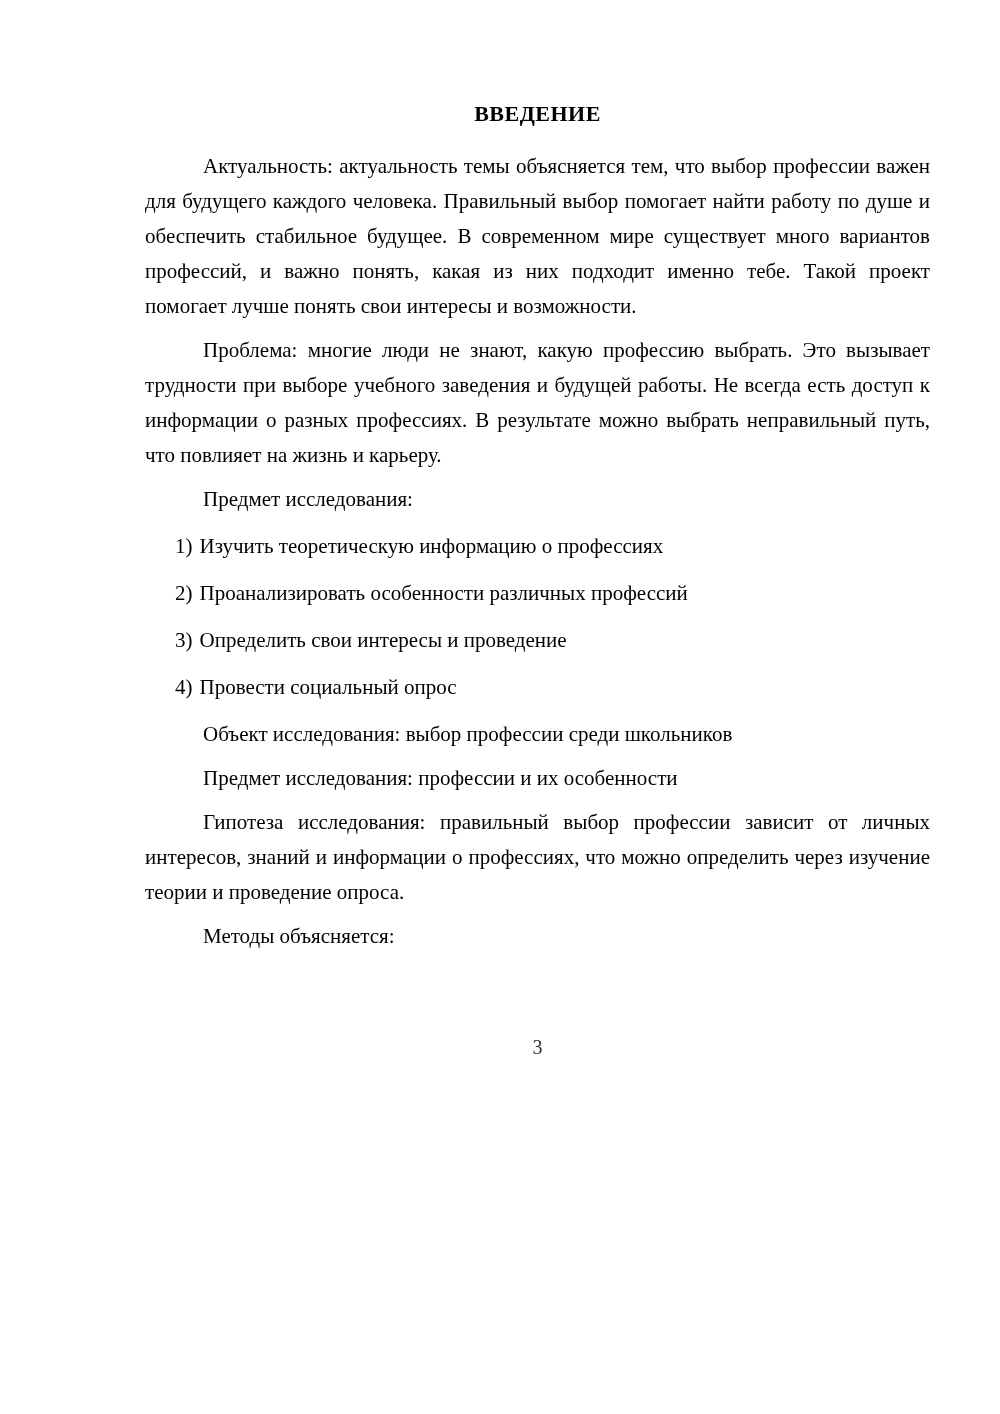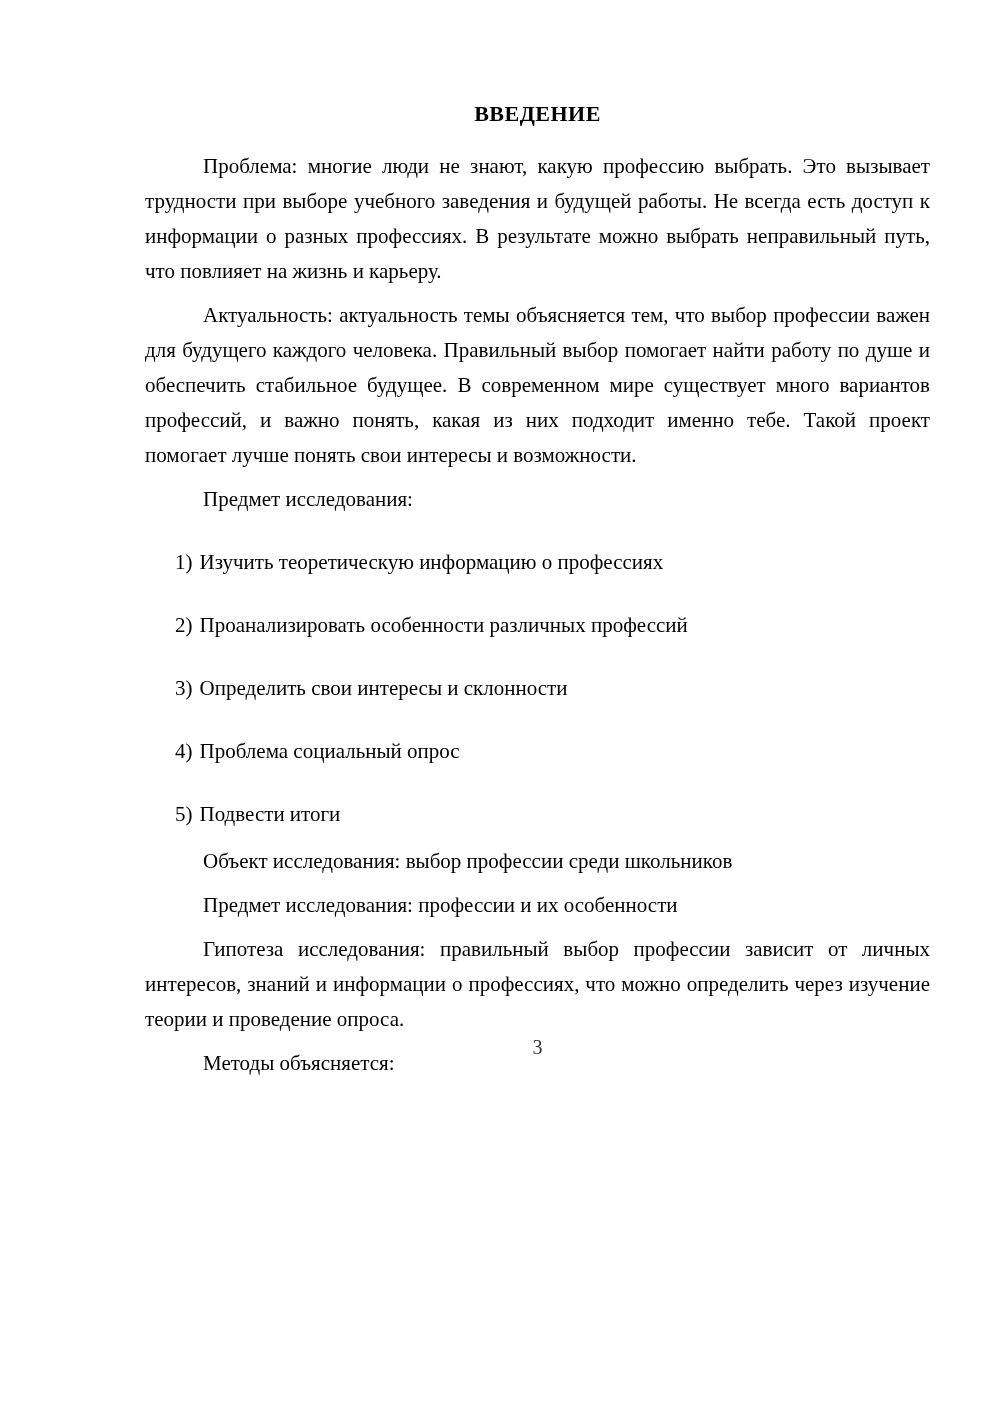--- a/index.html
+++ b/index.html
@@ -37,21 +37,21 @@
     margin-bottom: 9px;
   }
   p.body-par-single {
     text-indent: 58px;
     margin-bottom: 9px;
   }
   .num-list {
     list-style: none;
   }
   .num-item {
-    margin: 28px 0 12px 30px;
+    margin: 12px 0 12px 30px;
     white-space: nowrap;
   }
   .num-item .num {
     display: inline-block;
     margin-right: 7px;
   }
   .page-number {
     position: absolute;
     left: 145px;
     right: 70px;
@@ -62,33 +62,32 @@
   }
 </style>
 </head>
 <body>
 
 <div class="page">
   <div class="content">
 
     <h1 class="doc-title">ВВЕДЕНИЕ</h1>
 
+    <p class="body-par">Актуальность: актуальность темы объясняется тем, что выбор профессии важен для будущего каждого человека. Правильный выбор помогает найти работу по душе и обеспечить стабильное будущее. В современном мире существует много вариантов профессий, и важно понять, какая из них подходит именно тебе. Такой проект помогает лучше понять свои интересы и возможности.</p>
+
     <p class="body-par">Проблема: многие люди не знают, какую профессию выбрать. Это вызывает трудности при выборе учебного заведения и будущей работы. Не всегда есть доступ к информации о разных профессиях. В результате можно выбрать неправильный путь, что повлияет на жизнь и карьеру.</p>
-
-    <p class="body-par">Актуальность: актуальность темы объясняется тем, что выбор профессии важен для будущего каждого человека. Правильный выбор помогает найти работу по душе и обеспечить стабильное будущее. В современном мире существует много вариантов профессий, и важно понять, какая из них подходит именно тебе. Такой проект помогает лучше понять свои интересы и возможности.</p>
 
 
     <p class="body-par-single">Предмет исследования:</p>
 
     <ul class="num-list">
       <li class="num-item"><span class="num">1)</span><span>Изучить теоретическую информацию о профессиях</span></li>
       <li class="num-item"><span class="num">2)</span><span>Проанализировать особенности различных профессий</span></li>
-      <li class="num-item"><span class="num">3)</span><span>Определить свои интересы и склонности</span></li>
-      <li class="num-item"><span class="num">4)</span><span>Проблема социальный опрос</span></li>
-      <li class="num-item"><span class="num">5)</span><span>Подвести итоги</span></li>
+      <li class="num-item"><span class="num">3)</span><span>Определить свои интересы и проведение</span></li>
+      <li class="num-item"><span class="num">4)</span><span>Провести социальный опрос</span></li>
     </ul>
 
     <p class="body-par-single">Объект исследования: выбор профессии среди школьников</p>
 
     <p class="body-par-single">Предмет исследования: профессии и их особенности</p>
 
     <p class="body-par">Гипотеза исследования: правильный выбор профессии зависит от личных интересов, знаний и информации о профессиях, что можно определить через изучение теории и проведение опроса.</p>
 
     <p class="body-par-single">Методы объясняется:</p>
 

